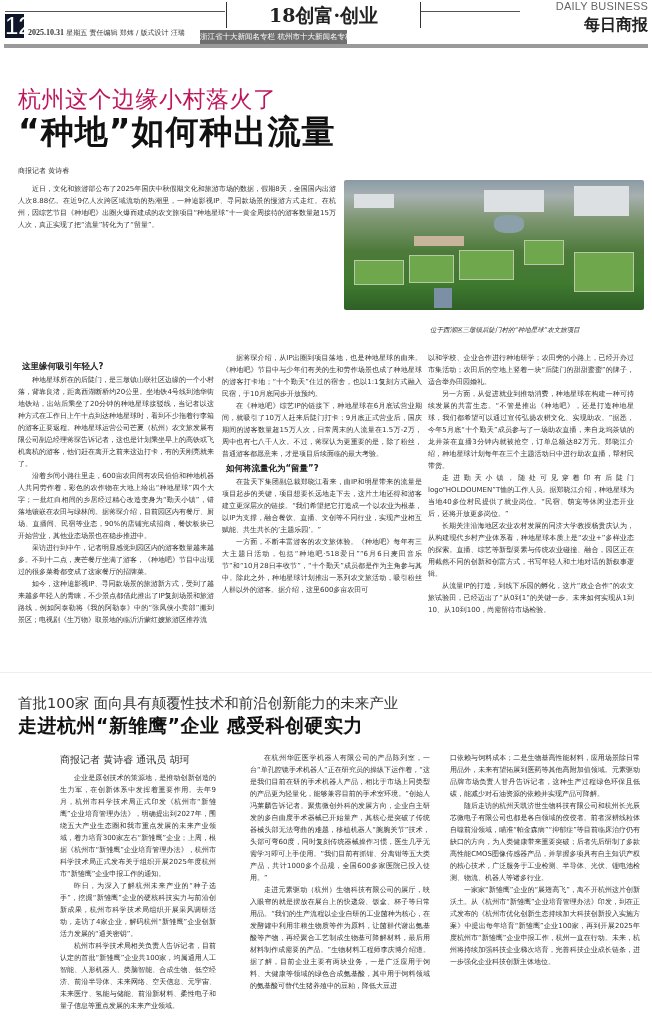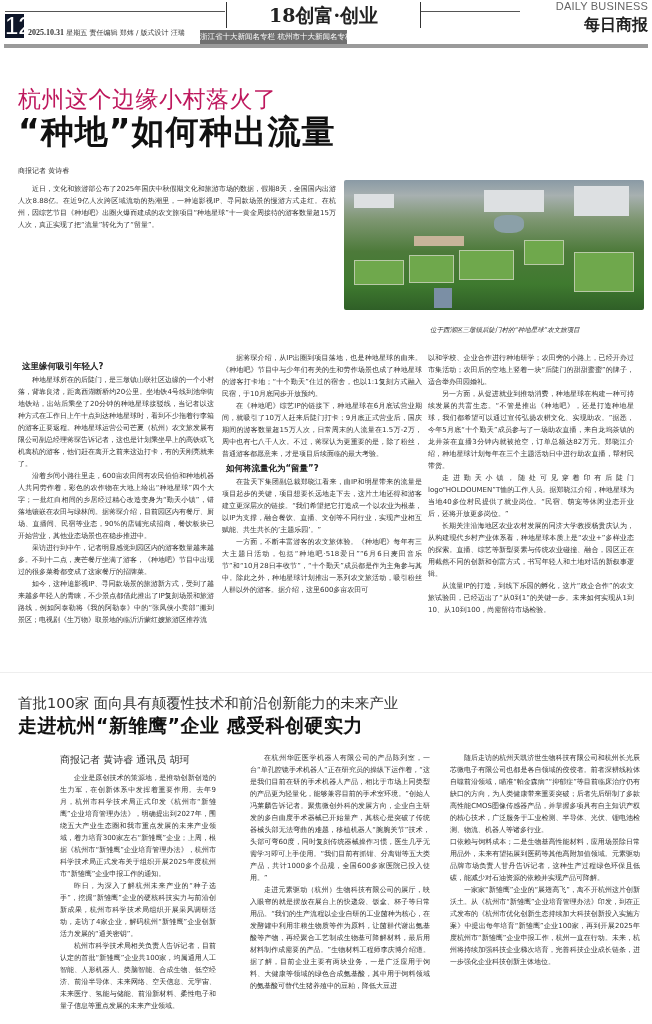--- a/index.html
+++ b/index.html
@@ -113,16 +113,16 @@
   <p>昨日，为深入了解杭州未来产业的“种子选手”，挖掘“新雏鹰”企业的硬核科技实力与前沿创新成果，杭州市科学技术局组织开展采风调研活动，走访了4家企业，解码杭州“新雏鹰”企业创新活力发展的“通关密钥”。</p>
   <p>杭州市科学技术局相关负责人告诉记者，目前认定的首批“新雏鹰”企业共100家，均属通用人工智能、人形机器人、类脑智能、合成生物、低空经济、前沿半导体、未来网络、空天信息、元宇宙、未来医疗、氢能与储能、前沿新材料、柔性电子和量子信息等重点发展的未来产业领域。</p>
 </div>
 
 <div class="col-text" style="left:250px; top:752px; width:180px;">
   <p>在杭州华匠医学机器人有限公司的产品陈列室，一台“单孔腔镜手术机器人”正在研究员的操纵下运作着，“这是我们目前在研的手术机器人产品，相比于市场上同类型的产品更为轻量化，能够兼容目前的手术室环境。”创始人冯莱麟告诉记者。聚焦微创外科的发展方向，企业自主研发的多自由度手术器械已开始量产，其核心是突破了传统器械头部无法弯曲的难题，移植机器人“腕腕关节”技术，头部可弯60度，同时复刻传统器械操作习惯，医生几乎无需学习即可上手使用。“我们目前有抓钳、分离钳等五大类产品，共计1000多个品规，全国600多家医院已投入使用。”</p>
   <p>走进元素驱动（杭州）生物科技有限公司的展厅，映入眼帘的就是摆放在展台上的快递袋、饭盒、杯子等日常用品。“我们的生产流程以企业自研的工业菌种为核心，在发酵罐中利用非粮生物质等作为原料，让菌群代谢出氨基酸等产物，再经聚合工艺制成生物基可降解材料，最后用材料制作成需要的产品。”生物材料工程师李庆博介绍道。据了解，目前企业主要有两块业务，一是广泛应用于饲料、大健康等领域的绿色合成氨基酸，其中用于饲料领域的氨基酸可替代生猪养殖中的豆粕，降低大豆进</p>
 </div>
 
 <div class="col-text" style="left:450px; top:752px; width:190px;">
+  <p style="text-indent:0">口依赖与饲料成本；二是生物基高性能材料，应用场景除日常用品外，未来有望拓展到医药等其他高附加值领域。元素驱动品牌市场负责人甘丹告诉记者，这种生产过程绿色环保且低碳，能减少对石油资源的依赖并实现产品可降解。</p>
   <p>随后走访的杭州天凯济世生物科技有限公司和杭州长光辰芯微电子有限公司也都是各自领域的佼佼者。前者深耕线粒体自噬前沿领域，瞄准“帕金森病”“抑郁症”等目前临床治疗仍有缺口的方向，为人类健康带来重要突破；后者先后研制了多款高性能CMOS图像传感器产品，并掌握多项具有自主知识产权的核心技术，广泛服务于工业检测、半导体、光伏、锂电池检测、物流、机器人等诸多行业。</p>
-  <p style="text-indent:0">口依赖与饲料成本；二是生物基高性能材料，应用场景除日常用品外，未来有望拓展到医药等其他高附加值领域。元素驱动品牌市场负责人甘丹告诉记者，这种生产过程绿色环保且低碳，能减少对石油资源的依赖并实现产品可降解。</p>
   <p>一家家“新雏鹰”企业的“展翅高飞”，离不开杭州这片创新沃土。从《杭州市“新雏鹰”企业培育管理办法》印发，到在正式发布的《杭州市优化创新生态持续加大科技创新投入实施方案》中提出每年培育“新雏鹰”企业100家，再到开展2025年度杭州市“新雏鹰”企业申报工作，杭州一直在行动。未来，杭州将持续加强科技企业梯次培育，完善科技企业成长链条，进一步强化企业科技创新主体地位。</p>
 </div>
 
 </body></html>

